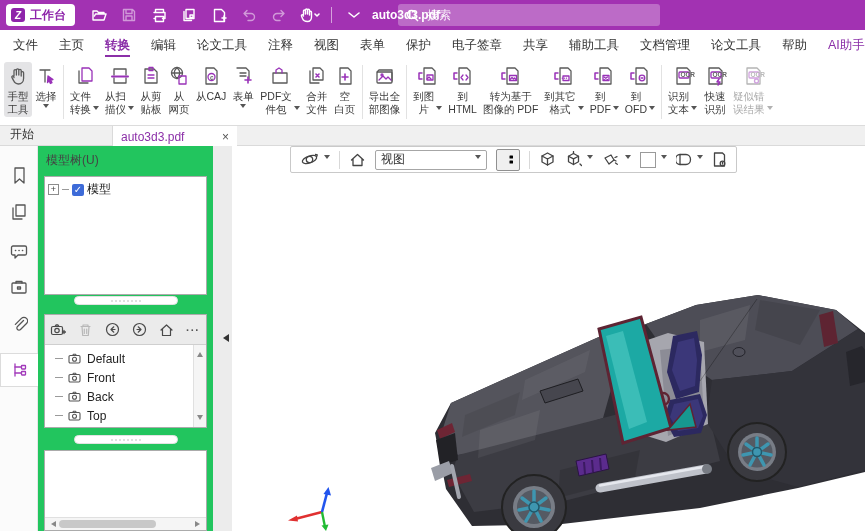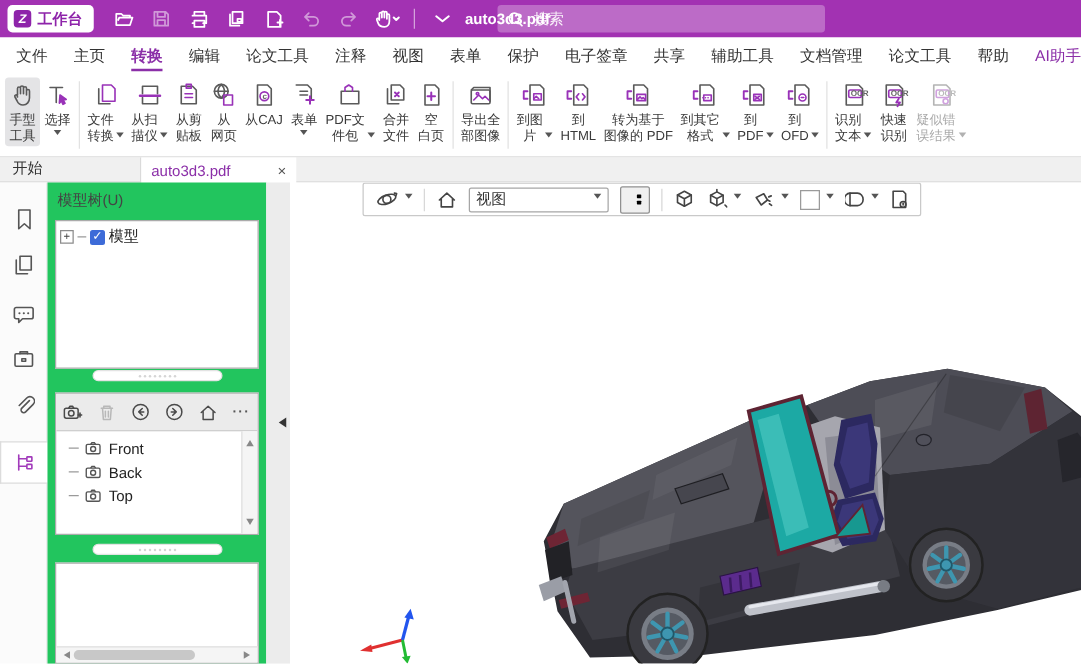--- a/index.html
+++ b/index.html
@@ -582,20 +582,29 @@
         <span class="vtb" style="margin-left:auto;color:#555;font-weight:bold;letter-spacing:1px;font-size:11px">···</span>
       </div>
       <div class="vlist">
         <div class="vitem">
           <span class="stub"></span>
           <svg width="14" height="11" viewBox="0 0 14 11">
               <rect x="1" y="2.5" width="11" height="7.5" rx="1.2"></rect>
               <circle cx="6.5" cy="6.2" r="2"></circle>
               <path d="M4.5 2.5l1-1.3h2l1 1.3"></path>
             </svg>
+          <span>Default</span>
+        </div>
+        <div class="vitem">
+          <span class="stub"></span>
+          <svg width="14" height="11" viewBox="0 0 14 11">
+              <rect x="1" y="2.5" width="11" height="7.5" rx="1.2"></rect>
+              <circle cx="6.5" cy="6.2" r="2"></circle>
+              <path d="M4.5 2.5l1-1.3h2l1 1.3"></path>
+            </svg>
           <span>Front</span>
         </div>
         <div class="vitem">
           <span class="stub"></span>
           <svg width="14" height="11" viewBox="0 0 14 11">
               <rect x="1" y="2.5" width="11" height="7.5" rx="1.2"></rect>
               <circle cx="6.5" cy="6.2" r="2"></circle>
               <path d="M4.5 2.5l1-1.3h2l1 1.3"></path>
             </svg>
           <span>Back</span>

